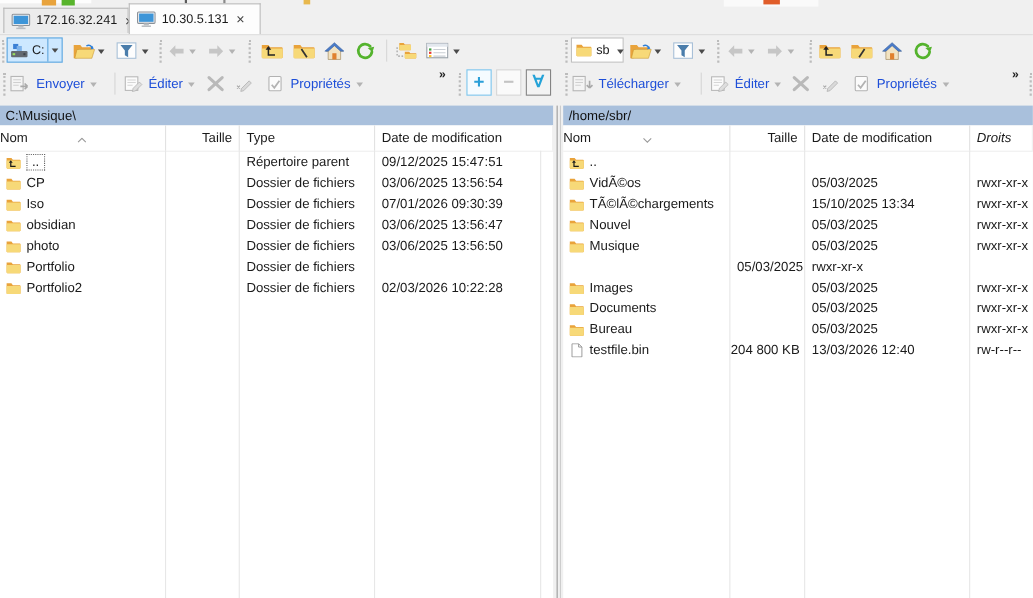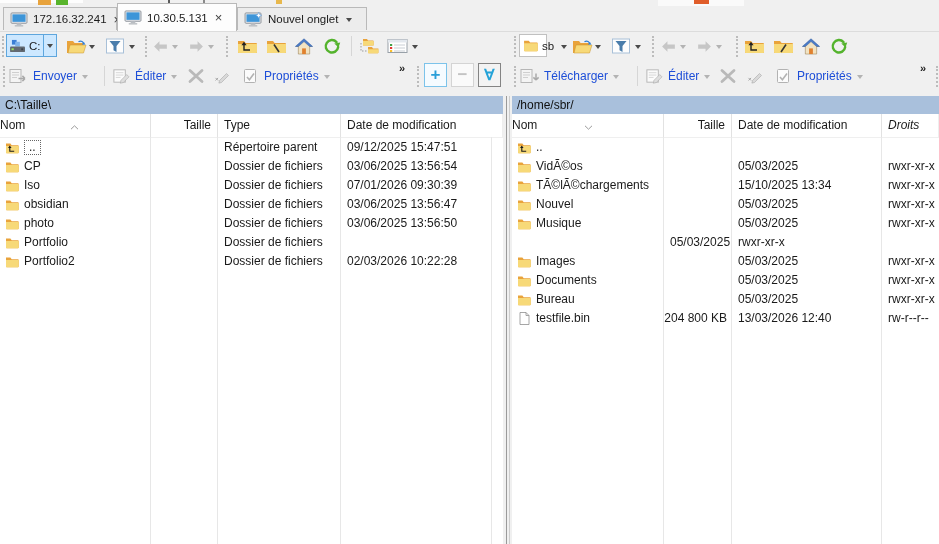--- a/index.html
+++ b/index.html
@@ -18,21 +18,21 @@
   .car.dis{border-top-color:#b3b3b3;}
   
   .row1{position:absolute;left:0;top:31px;width:939px;height:30px;}
   .row2{position:absolute;left:0;top:61px;width:939px;height:33px;}
   .titem{position:absolute;top:3px;height:24px;display:flex;align-items:center;}
   .grip{position:absolute;top:5px;width:0;height:21px;border-left:2px dotted #bcbcbc;}
   .vsep{position:absolute;top:5px;width:1px;height:20px;background:#d6d6d6;}
   .drivebox{position:absolute;left:6px;top:3px;width:51px;height:23px;background:#cde8ff;border:1px solid #5ea6dd;display:flex;align-items:center;box-sizing:border-box;}
   .drivebox .lbl{font-size:11.5px;margin:0 2px 0 2px;}
   .drivebox .dd{border-left:1px solid #5ea6dd;height:100%;display:flex;align-items:center;padding:0 3px;}
-  .dirbox{position:absolute;left:519px;top:3px;width:28px;height:23px;background:#fff;border:1px solid #c0c0c0;display:flex;align-items:center;box-sizing:border-box;padding-left:3px;}
+  .dirbox{position:absolute;left:519px;top:3px;width:48px;height:23px;background:#fff;border:1px solid #c0c0c0;display:flex;align-items:center;box-sizing:border-box;padding-left:3px;}
   .dirbox .lbl{font-size:11.5px;margin-left:4px;}
   .cmdlabel{font-size:12px;color:#1d4ed8;margin:0 5px 0 4px;}
   .chev{position:absolute;font-size:11px;font-weight:700;color:#222;letter-spacing:-1px;top:1px;}
   .sqbtn{position:absolute;top:2px;width:23px;height:24px;box-sizing:border-box;text-align:center;font-weight:700;}
   .plusbtn{border:1px solid #7cc3ea;background:#f5fbff;color:#2a9fd8;font-size:17px;line-height:21px;}
   .minusbtn{border:1px solid #d4d4d4;background:#fafafa;color:#c3c3c3;font-size:17px;line-height:21px;}
   .forallbtn{border:1px solid #848484;background:#f3f3f3;color:#25a3d8;font-size:15px;line-height:22px;}
   
   .pathbar{position:absolute;top:96px;height:18px;background:#a9c0dc;font-size:12px;line-height:18px;padding-left:5px;box-sizing:border-box;color:#101010;}
   .listarea{position:absolute;top:114px;bottom:0;background:#fff;}
@@ -90,33 +90,20 @@
         <svg width="18" height="15" viewBox="0 0 19 16">
             <rect x="1" y="1" width="17" height="11" rx="1" fill="#e9ebee" stroke="#8a9097"></rect>
             <rect x="2.5" y="2.5" width="14" height="8" fill="#3d95d8"></rect>
             <rect x="7" y="12" width="5" height="2" fill="#b9bdc2"></rect>
             <rect x="5" y="14" width="9" height="1.5" fill="#b9bdc2"></rect>
           </svg>
       </span>
       <span>10.30.5.131</span>
       <span class="close">×</span>
     </div>
-    <div class="tab" style="left:237px;width:130px;">
-      <span class="ticon">
-        <svg width="19" height="15" viewBox="0 0 20 16">
-            <rect x="1" y="1" width="17" height="11" rx="1" fill="#e9ebee" stroke="#8a9097"></rect>
-            <rect x="2.5" y="2.5" width="14" height="8" fill="#3d95d8"></rect>
-            <rect x="7" y="12" width="5" height="2" fill="#b9bdc2"></rect>
-            <rect x="5" y="14" width="9" height="1.5" fill="#b9bdc2"></rect>
-            <path d="M15.5 0.5l1 2.1 2.1 1-2.1 1-1 2.1-1-2.1-2.1-1 2.1-1z" fill="#fff" stroke="#5599dd" stroke-width="0.6"></path>
-          </svg>
-      </span>
-      <span>Nouvel onglet</span>
-      <span class="car"></span>
-    </div>
   </div>
 
   <div class="row1">
     <div class="grip" style="left:2px"></div>
     <div class="drivebox">
       <span style="display:inline-flex;margin-left:2px;">
         <svg width="18" height="14" viewBox="0 0 19 15">
             <rect x="3" y="1" width="5" height="5" fill="#3a7fd5"></rect>
             <rect x="6.5" y="3" width="5" height="5" fill="#7fb3ea"></rect>
             <rect x="1" y="8" width="16" height="6" rx="1" fill="#636a72"></rect>
@@ -382,21 +369,21 @@
           <rect x="2.5" y="1.5" width="11" height="13" rx="1" fill="#fbfbfb" stroke="#b2b2b2"></rect>
           <path d="M5 9l2.4 2.8L12 5.5" fill="none" stroke="#b2b2b2" stroke-width="1.6"></path>
         </svg>
       <span class="cmdlabel">Propriétés</span>
       <span class="car dis"></span>
     </div>
     <div class="chev" style="left:920px">»</div>
     <div class="grip" style="left:936px"></div>
   </div>
 
-  <div class="pathbar" style="left:0;width:503px;">C:\Taille\</div>
+  <div class="pathbar" style="left:0;width:503px;">C:\Musique\</div>
   <div class="listarea" style="left:0;width:503px;">
     <div class="hdr left-grid">
       <span class="hcell h-name">Nom</span>
       <span class="hcell h-size">Taille</span>
       <span class="hcell h-plain">Type</span>
       <span class="hcell h-plain" style="border-right-color:#eee;">Date de modification</span>
       <span class="sortcar" style="left:70px">
         <svg width="9" height="5" viewBox="0 0 9 5">
             <path d="M1 4.2L4.5.8 8 4.2" fill="none" stroke="#9a9a9a"></path>
           </svg>

